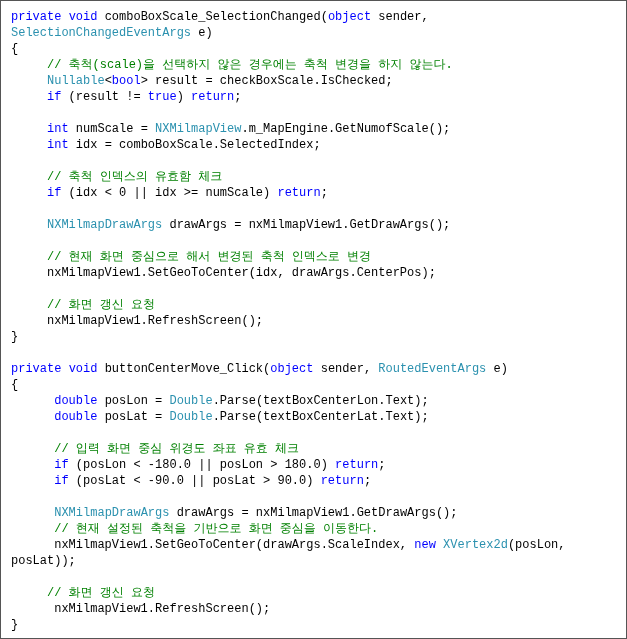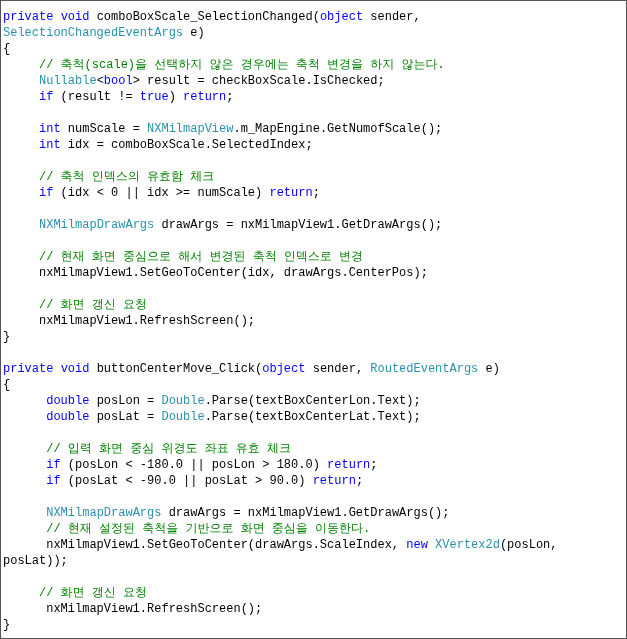--- a/index.html
+++ b/index.html
@@ -7,21 +7,21 @@
     padding: 0;
     width: 627px;
     height: 639px;
     background: #ffffff;
   }
   .frame {
     box-sizing: border-box;
     width: 627px;
     height: 639px;
     border: 1px solid #555;
-    padding: 8px 2px;
+    padding: 8px 10px;
     font-family: Consolas, "Courier New", monospace;
     font-size: 12px;
     line-height: 16px;
     color: #000000;
     white-space: pre;
     overflow: hidden;
   }
   .kw   { color: #0000ff; }
   .type { color: #2b91af; }
   .cmt  { color: #008000; }

